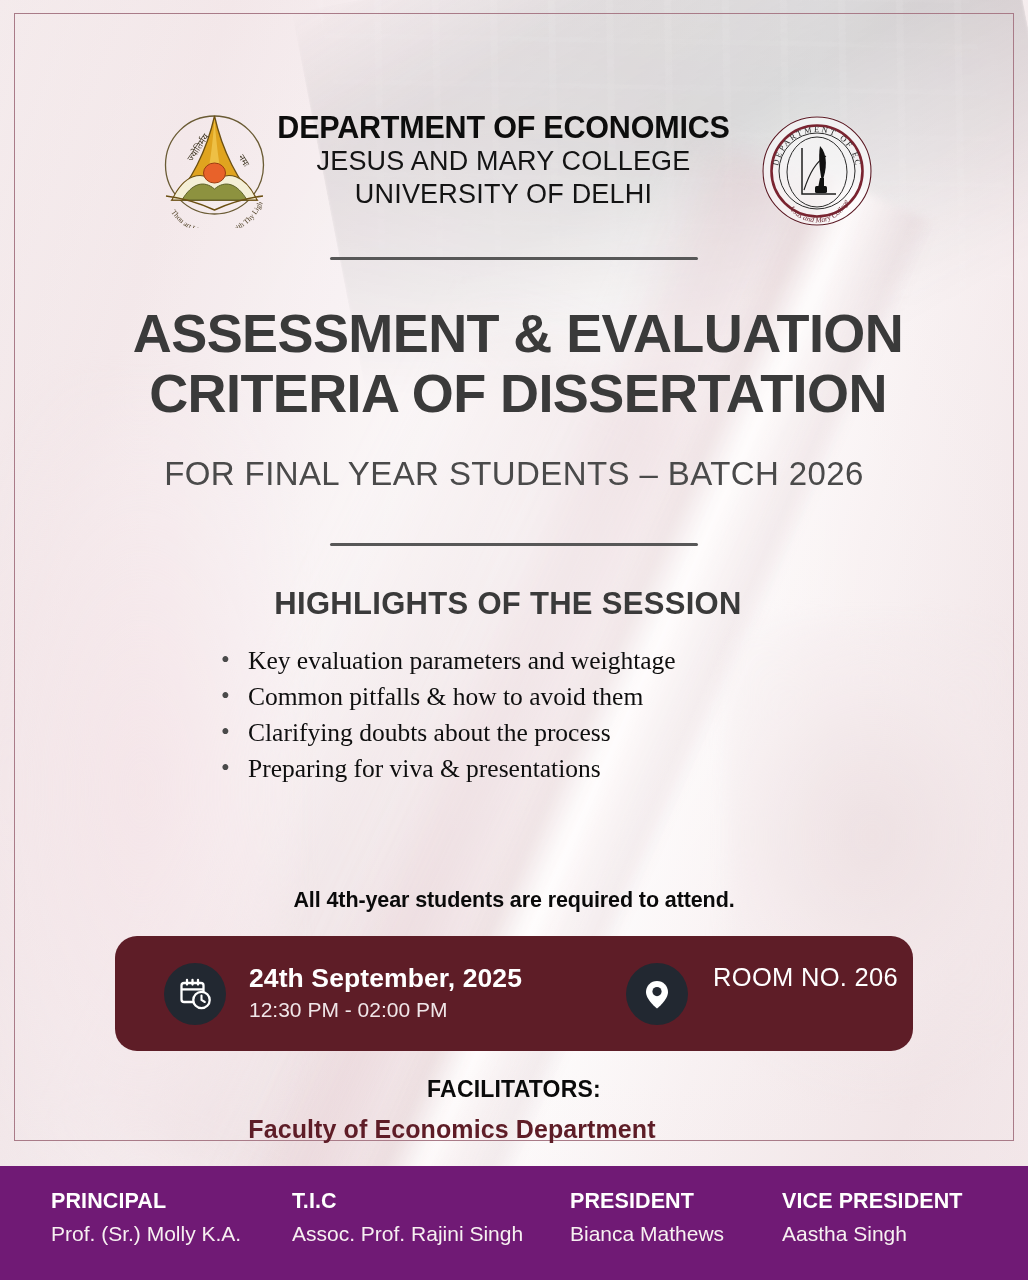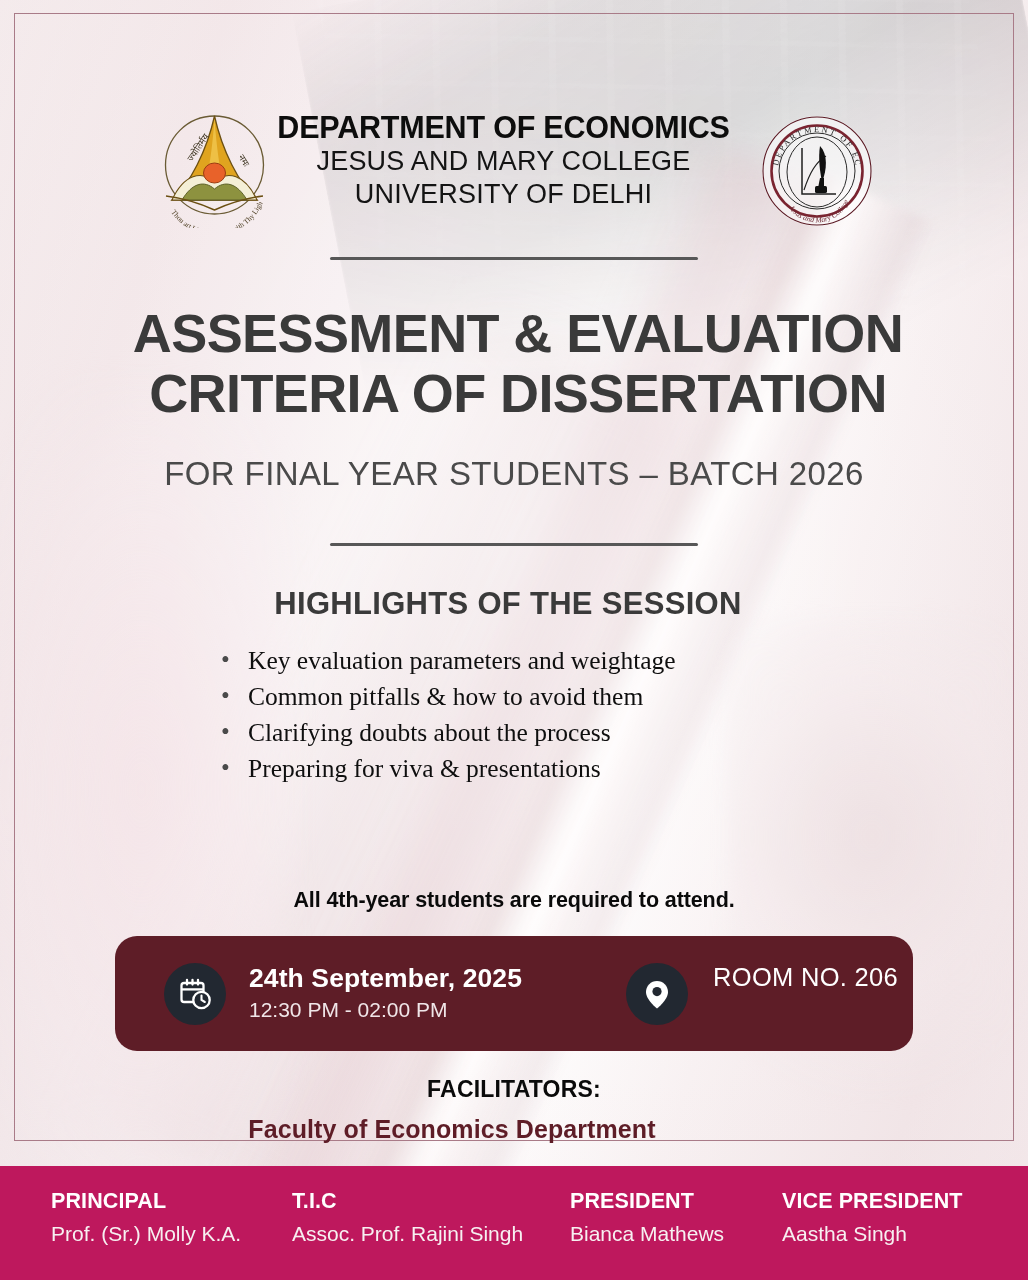--- a/index.html
+++ b/index.html
@@ -212,21 +212,21 @@
     font-size:23px; font-weight:bold; color:#0a0a0a; letter-spacing:.2px;
   }
   .fac-value{
     position:absolute; left:0; top:1115px; width:904px; text-align:center;
     font-size:25px; font-weight:bold; color:#5e1d27; letter-spacing:.1px;
   }
 
   
   .footer{
     position:absolute; left:0; top:1166px; width:1028px; height:114px;
-    background:#be185d;
+    background:#701a75;
   }
   .f-col{ position:absolute; top:22px; }
   .f-role{
     font-size:21.5px; font-weight:bold; color:#ffffff;
     letter-spacing:.1px; line-height:1.25; white-space:nowrap;
   }
   .f-name{
     font-size:21px; font-weight:400; color:#f7f0f1;
     line-height:1.45; margin-top:4px; white-space:nowrap;
   }

